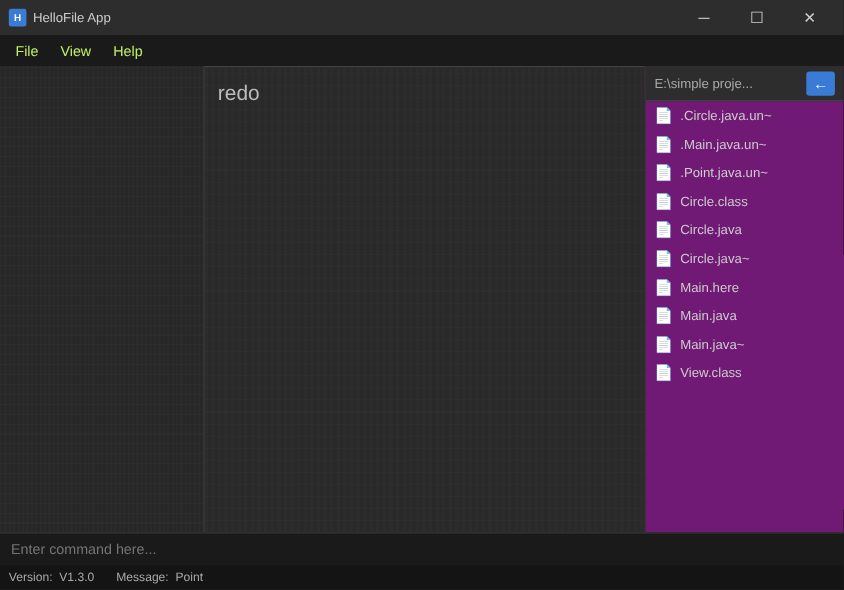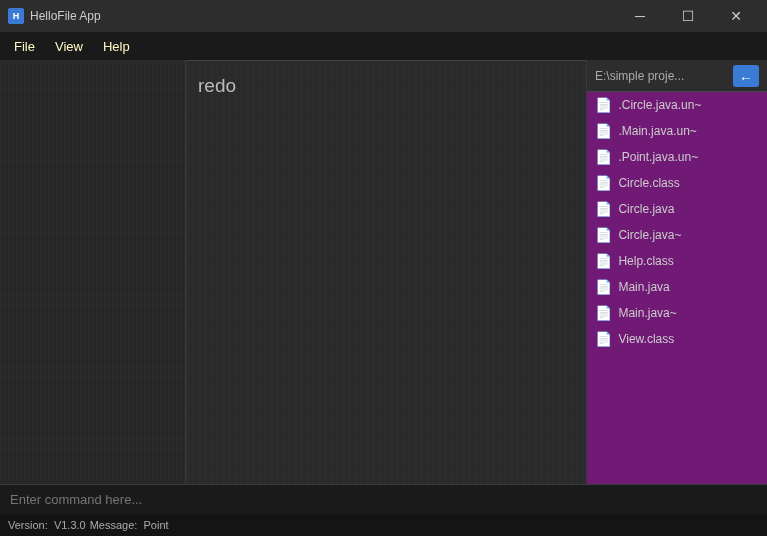--- a/index.html
+++ b/index.html
@@ -65,21 +65,21 @@
     .menu-bar {
       height: 28px;
       background: #1a1a1a;
       display: flex;
       align-items: center;
       padding: 0 4px;
       flex-shrink: 0;
     }
     .menu-item {
       padding: 4px 10px;
-      color: #fef9c3;
+      color: #bef264;
       cursor: pointer;
       font-size: 13px;
     }
 
     
     .main-content {
       flex: 1;
       display: flex;
       overflow: hidden;
     }
@@ -230,21 +230,21 @@
       font-family: 'Segoe UI', Arial, sans-serif;
     }
 
     
     .status-bar {
       height: 22px;
       background: #141414;
       display: flex;
       align-items: center;
       padding: 0 8px;
-      gap: 4px;
+      gap: 20px;
       flex-shrink: 0;
     }
     .status-item {
       font-size: 11px;
       color: #888;
     }
     .status-item span { color: #aaa; }
   </style>
 </head>
 <body>
@@ -304,21 +304,21 @@
         <div class="file-item">
       <span class="file-icon">📄</span>
       <span>Circle.java</span>
     </div>
         <div class="file-item">
       <span class="file-icon">📄</span>
       <span>Circle.java~</span>
     </div>
         <div class="file-item">
       <span class="file-icon">📄</span>
-      <span>Help.class</span>
+      <span>Main.here</span>
     </div>
         <div class="file-item">
       <span class="file-icon">📄</span>
       <span>Main.java</span>
     </div>
         <div class="file-item">
       <span class="file-icon">📄</span>
       <span>Main.java~</span>
     </div>
         <div class="file-item">

